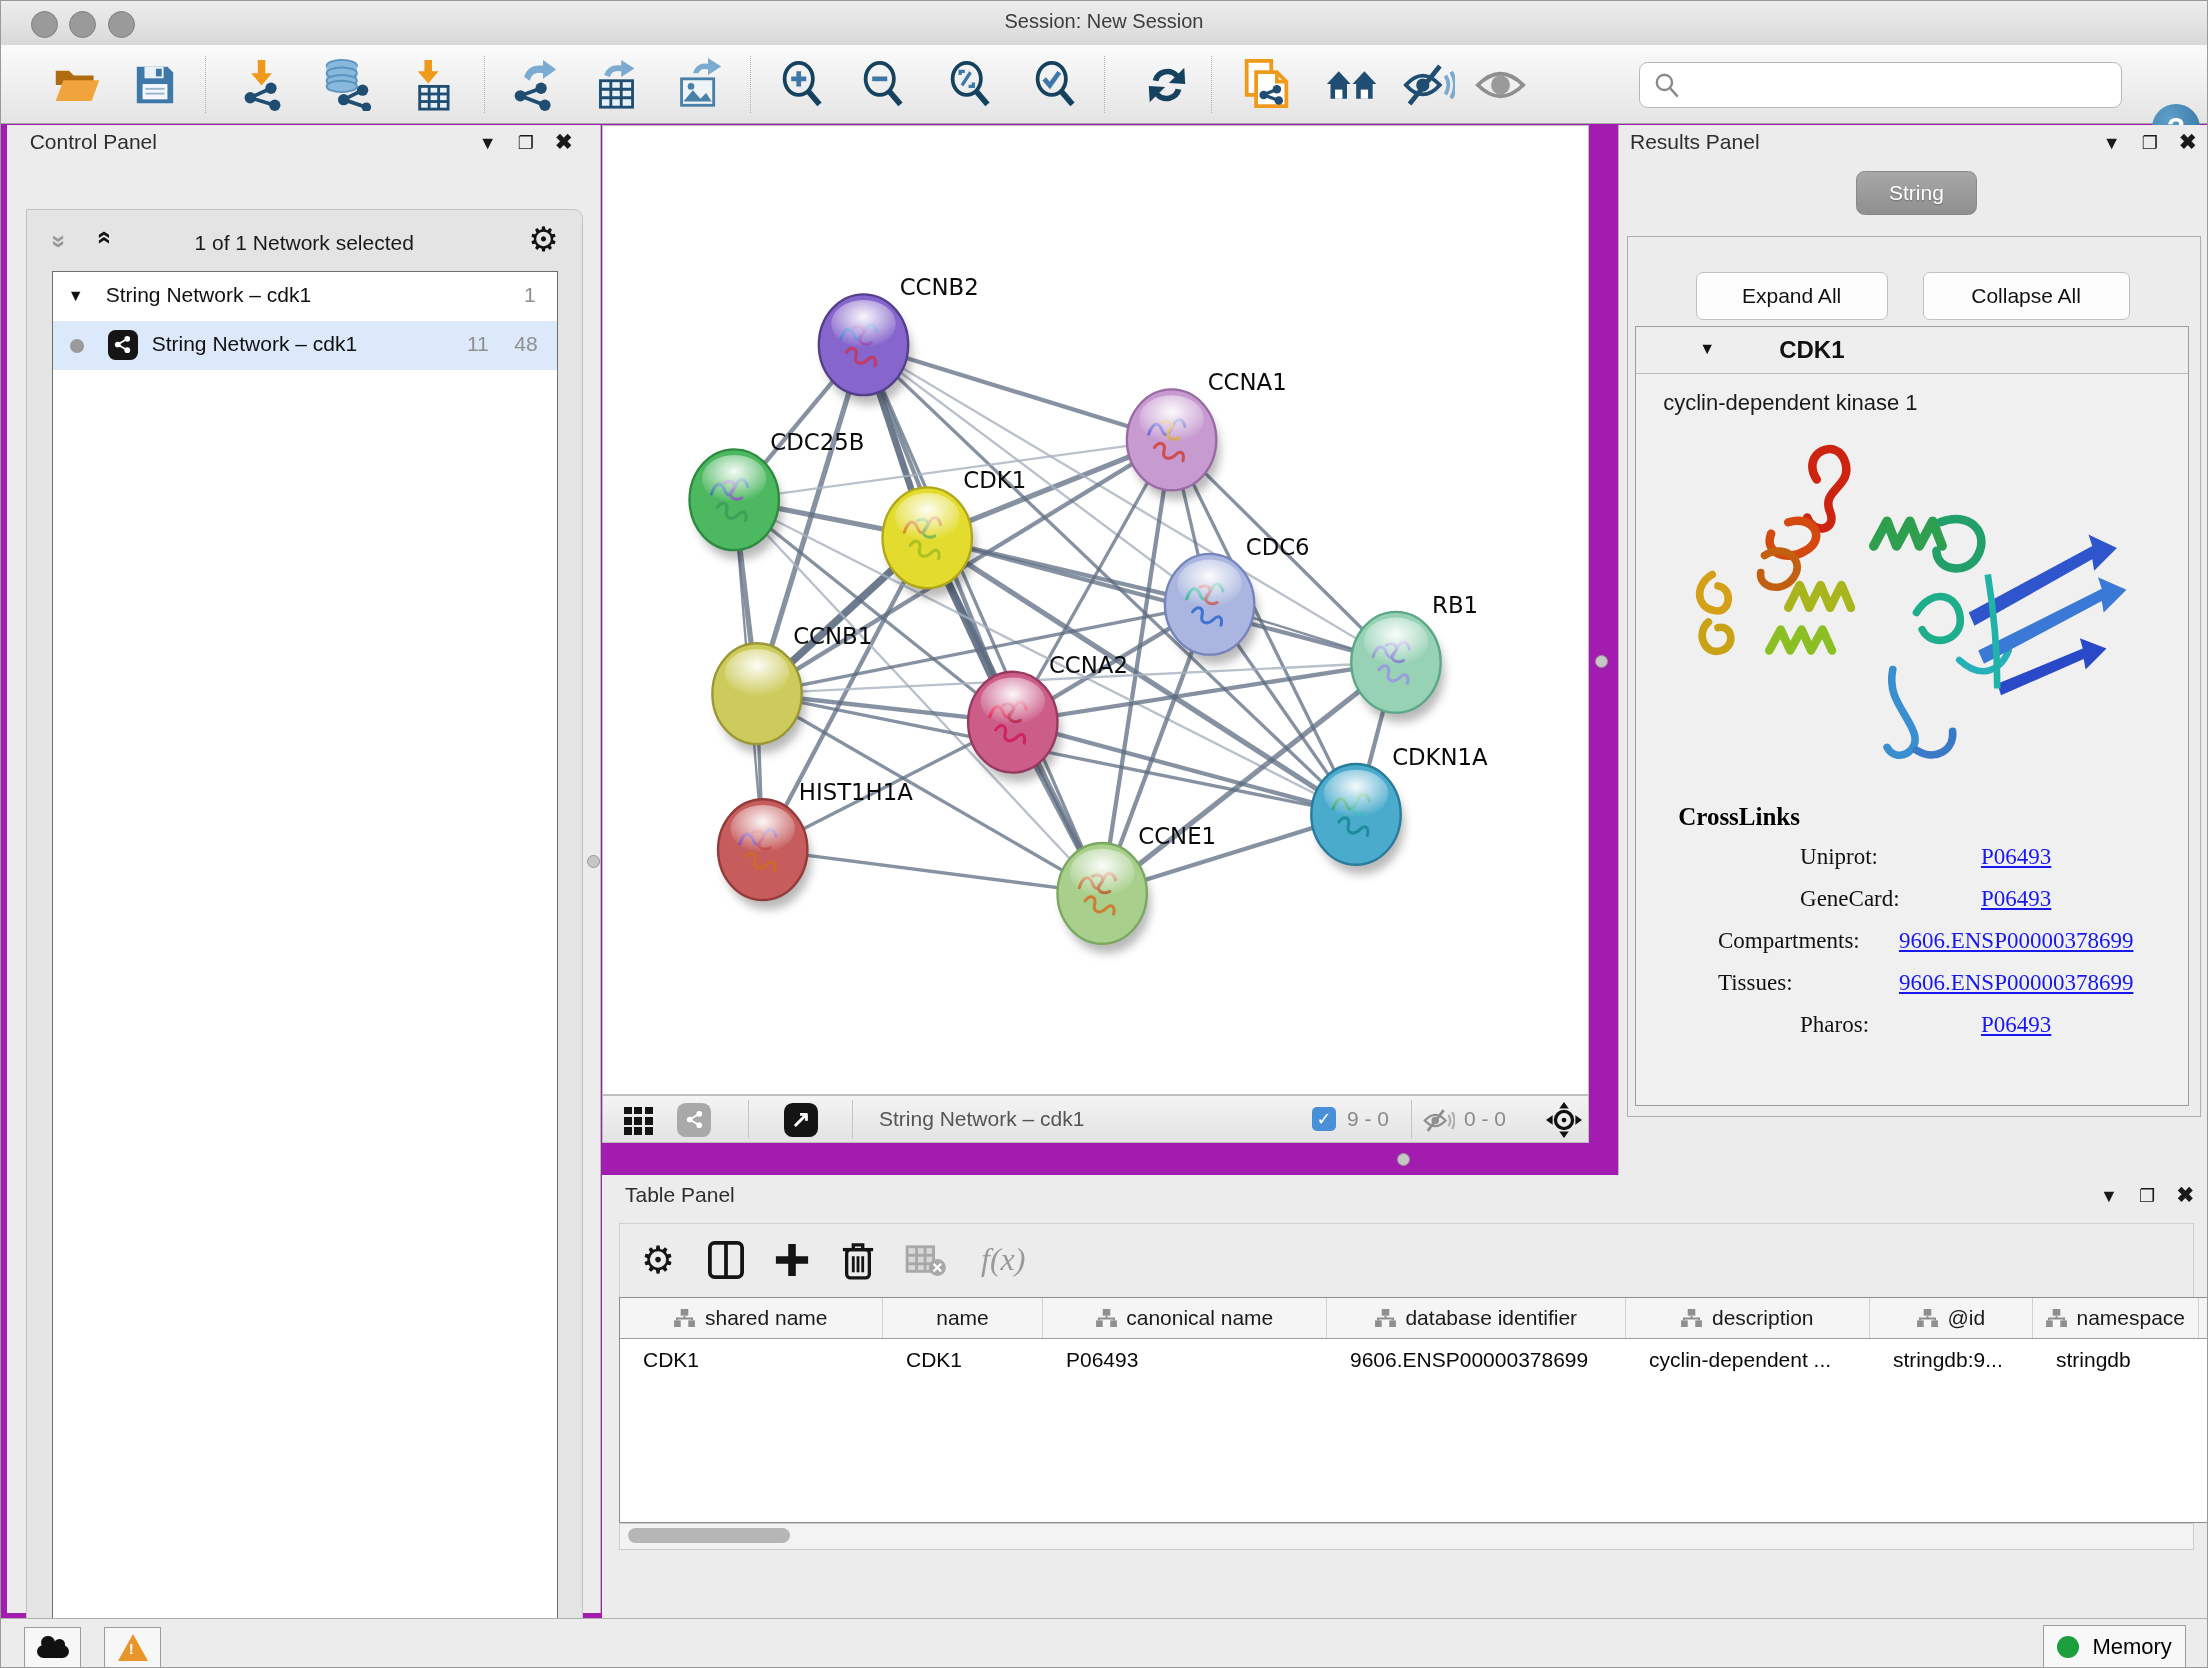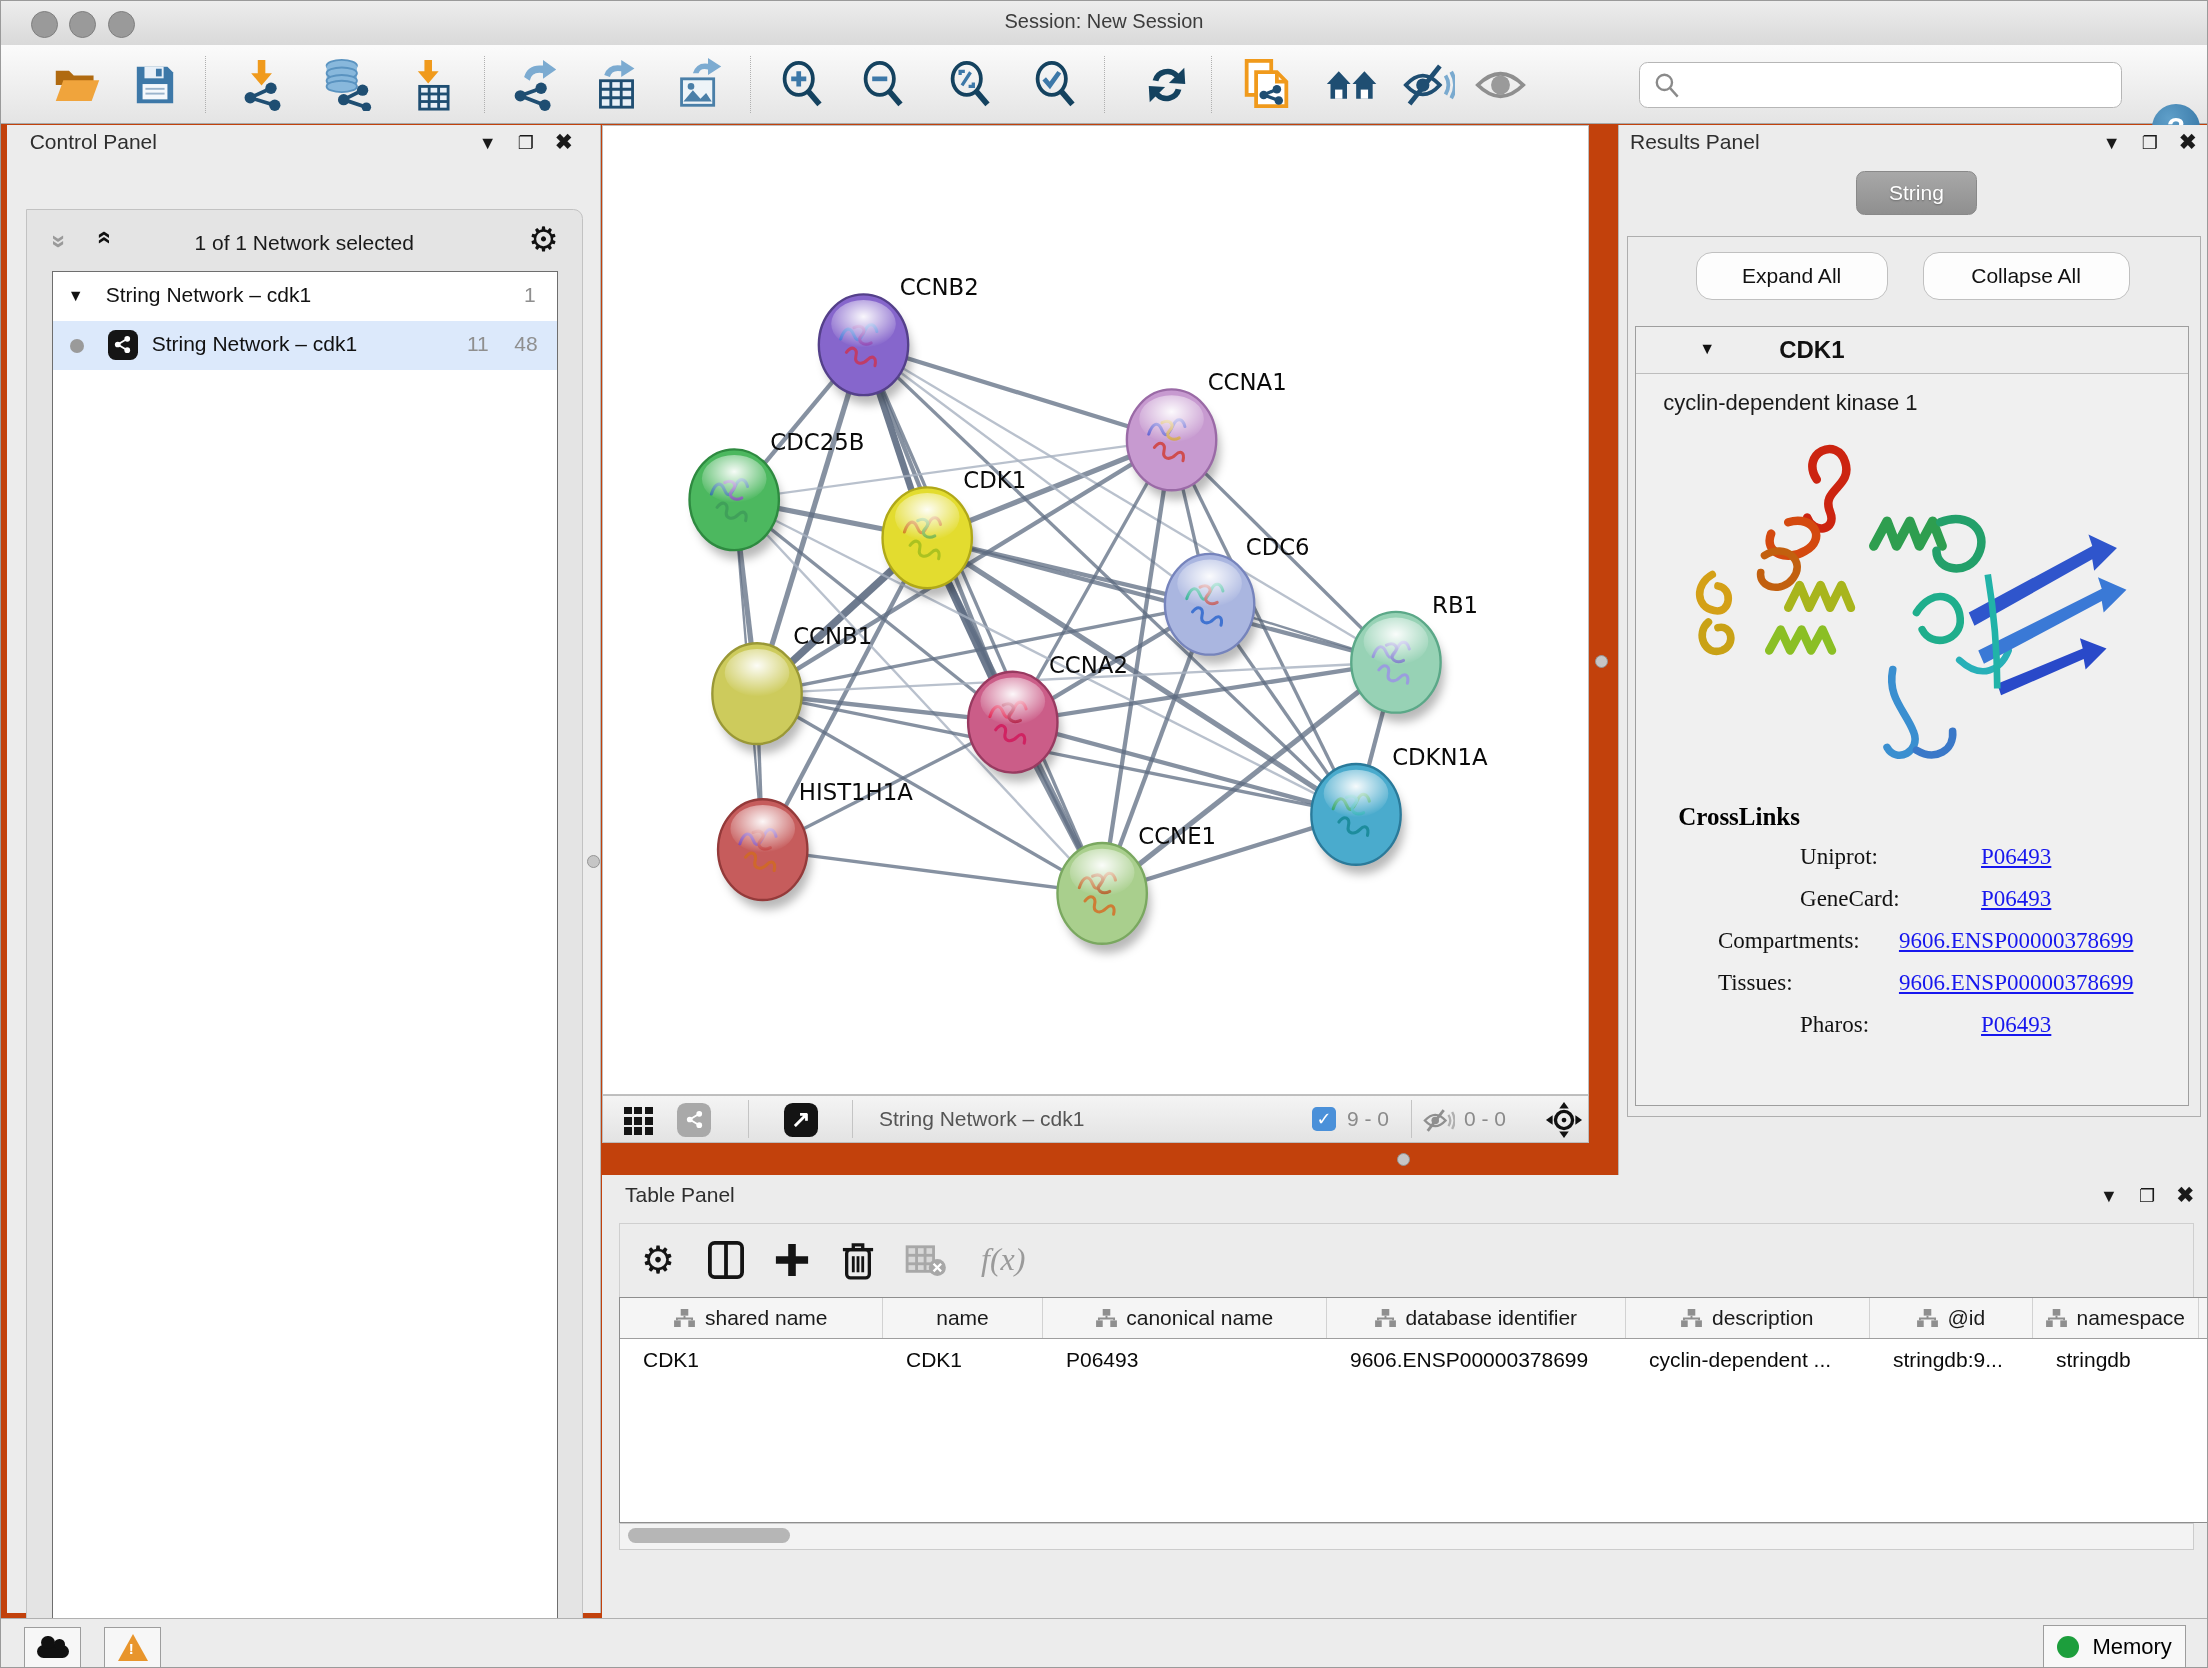--- a/index.html
+++ b/index.html
@@ -1,16 +1,16 @@
 <!DOCTYPE html>
 <html style="font-size:15px"><head>
 <meta charset="utf-8">
 <style>
   html,body{margin:0;padding:0;background:#d8d8d8;}
-  #window{position:relative;width:2208px;height:1668px;background:#c2410c;overflow:hidden;
+  #window{position:relative;width:2208px;height:1668px;background:#a21caf;overflow:hidden;
     font-family:"Liberation Sans",sans-serif;color:#222;border:1px solid #9a9a9a;box-sizing:border-box;}
   
   .titlebar{position:absolute;left:0;top:0;width:100%;height:44px;
     background:linear-gradient(#ededed,#d9d9d9);border-bottom:1px solid #b4b4b4;}
   .traffic{position:absolute;top:9.5px;width:25px;height:25px;border-radius:50%;
     background:#9a9a9a;border:1px solid #7f7f7f;}
   .win-title{position:absolute;left:0;right:0;top:8.6px;text-align:center;font-size:20px;color:#3c3c3c;}
   
   .toolbar{position:absolute;left:0;top:44px;width:100%;height:78px;
     background:linear-gradient(#fbfbfb,#e4e4e4);border-bottom:1px solid #a8a8a8;}
@@ -75,21 +75,21 @@
   .split-dot{position:absolute;width:11.4px;height:11.4px;border-radius:50%;background:#c6c6c6;border:1px solid #959595;}
   
   #results-panel{position:absolute;left:1617px;top:124px;width:592px;height:1050px;background:#ececec;
     border-left:1px solid #b8b8b8;box-sizing:border-box;}
   #rp-head .panel-title{position:absolute;left:11px;top:4.8px;}
   #rp-tab{position:absolute;left:237px;top:46px;height:42px;line-height:42px;padding:0 32px;
     background:linear-gradient(#a8a8a8,#8f8f8f);color:#fff;font-size:21px;border-radius:8.6px;border:1px solid #898989;
     text-shadow:0 1px 1.9px rgba(0,0,0,.3);}
   #rp-box{position:absolute;left:7.6px;top:111px;width:574px;height:881px;background:#ececec;
     border:1.9px solid #aeaeae;box-sizing:border-box;}
-  .rp-btn{position:absolute;top:15px;height:46px;background:#fdfdfd;border:1px solid #c0c0c0;border-radius:16px;
+  .rp-btn{position:absolute;top:35px;height:46px;background:#fdfdfd;border:1px solid #c0c0c0;border-radius:7px;
     font-size:21px;color:#111;display:flex;align-items:center;justify-content:center;}
   #rp-section{position:absolute;left:7.6px;top:89px;width:554px;height:780px;background:#f0f0f0;
     border:1.9px solid #9e9e9e;box-sizing:border-box;}
   #rp-sec-head{position:relative;width:100%;height:46px;border-bottom:1px solid #bdbdbd;background:#eeeeee;}
   #rp-sec-head .tri{left:63px;top:13.3px;}
   #rp-protein-name{position:absolute;left:143px;top:8.6px;font-size:24px;font-weight:bold;color:#111;}
   #rp-desc{position:absolute;left:27px;top:63px;font-size:22px;color:#1a1a1a;}
   #protein-img{position:absolute;left:38px;top:105px;}
   #crosslinks{position:absolute;left:42px;top:476px;width:495px;font-family:"Liberation Serif",serif;}
   #crosslinks h3{margin:0 0 13.3px 0;font-size:25px;color:#000;}

